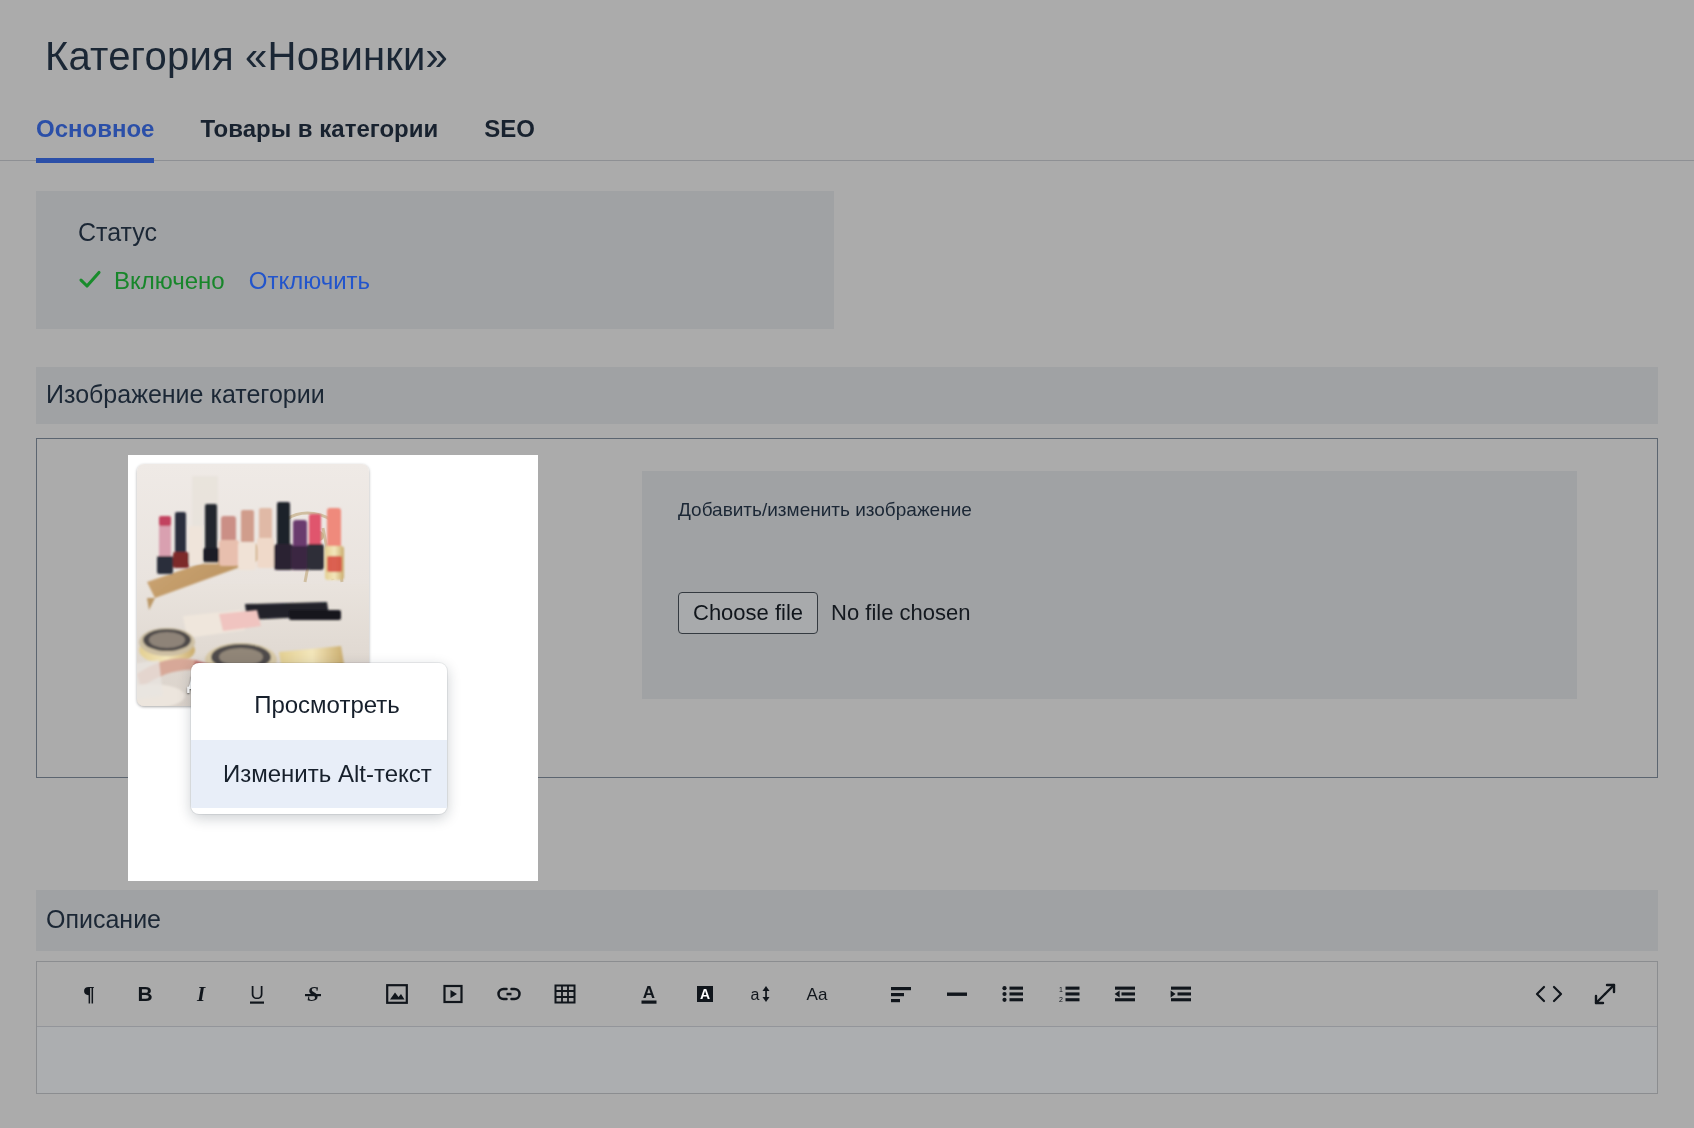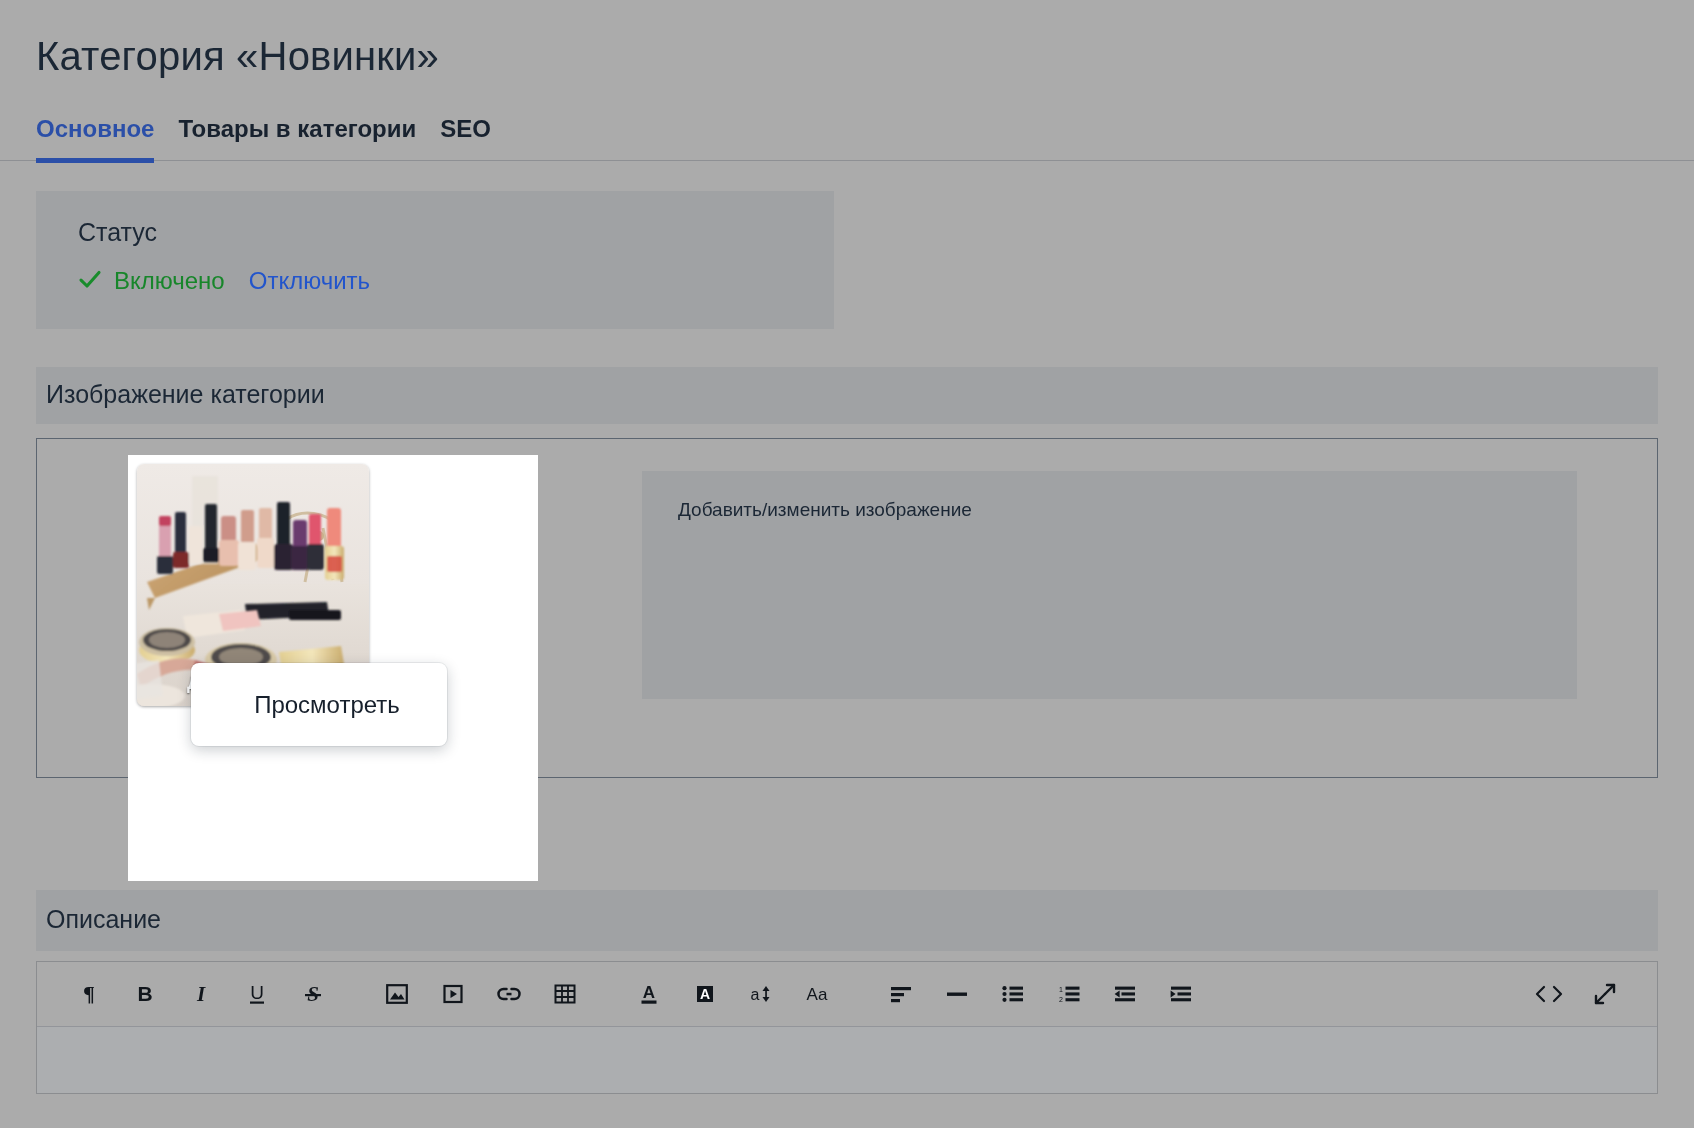--- a/index.html
+++ b/index.html
@@ -13,37 +13,38 @@
     overflow: hidden;
     background: #ababab;
     font-family: "Liberation Sans", "DejaVu Sans", sans-serif;
     color: #1c2733;
     position: relative;
   }
 
   
   .page-head {
     padding: 34px 24px 0 36px;
+    margin-left: 9px;
   }
   .page-title {
     font-size: 40px;
     font-weight: 400;
     letter-spacing: .2px;
     color: #1b2735;
     margin: 0;
     line-height: 1.12;
   }
 
   
   .tabs {
     margin-top: 36px;
     padding: 0 36px;
     display: flex;
     align-items: flex-end;
-    gap: 24px;
+    gap: 46px;
     position: relative;
     border-bottom: 1px solid #8e9094;
   }
   .tab {
     font-size: 24px;
     font-weight: 700;
     color: #18222f;
     padding: 0 0 14px 0;
     cursor: pointer;
     border-bottom: 5px solid transparent;
@@ -458,24 +459,29 @@
             <svg width="20" height="13" viewBox="0 0 20 13" aria-hidden="true">
               <path d="M2 2.5 L10 10 L18 2.5" fill="none" stroke="#ffffff" stroke-width="3.2" stroke-linecap="round" stroke-linejoin="round"></path>
             </svg>
           </span>
         </div>
       </div>
     </div>
 
     <div class="dropdown">
       <div class="menu-item">Просмотреть</div>
+      <div class="menu-item hover">Изменить Alt-текст</div>
     </div>
 
     <div class="upload-card">
       <div class="upload-label">Добавить/изменить изображение</div>
+      <div class="file-row">
+        <button class="choose-file-btn">Choose file</button>
+        <span class="no-file">No file chosen</span>
+      </div>
     </div>
 
   </div>
 </section>
 
 <section class="desc-section">
   <div class="label-strip">Описание</div>
 
   <div class="editor-shell">
     <div class="editor-toolbar">

